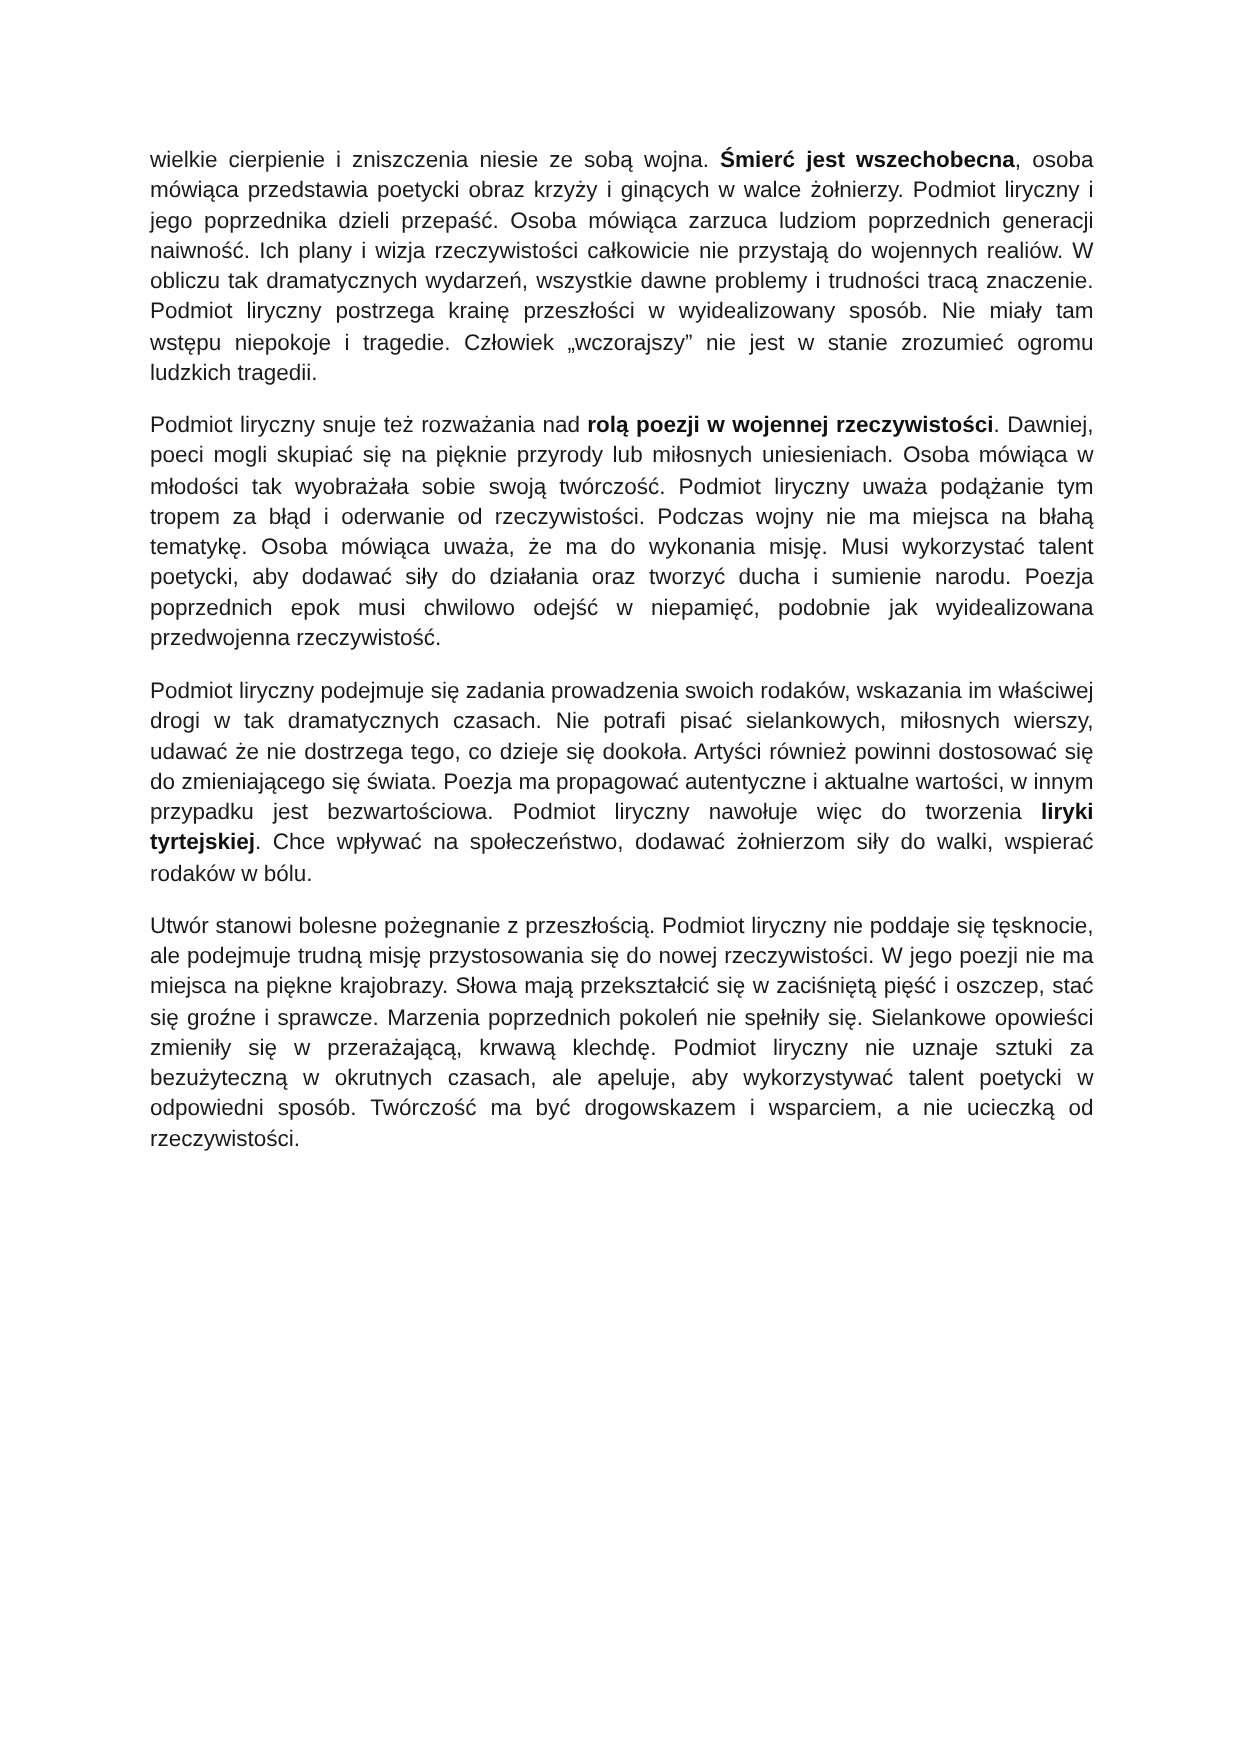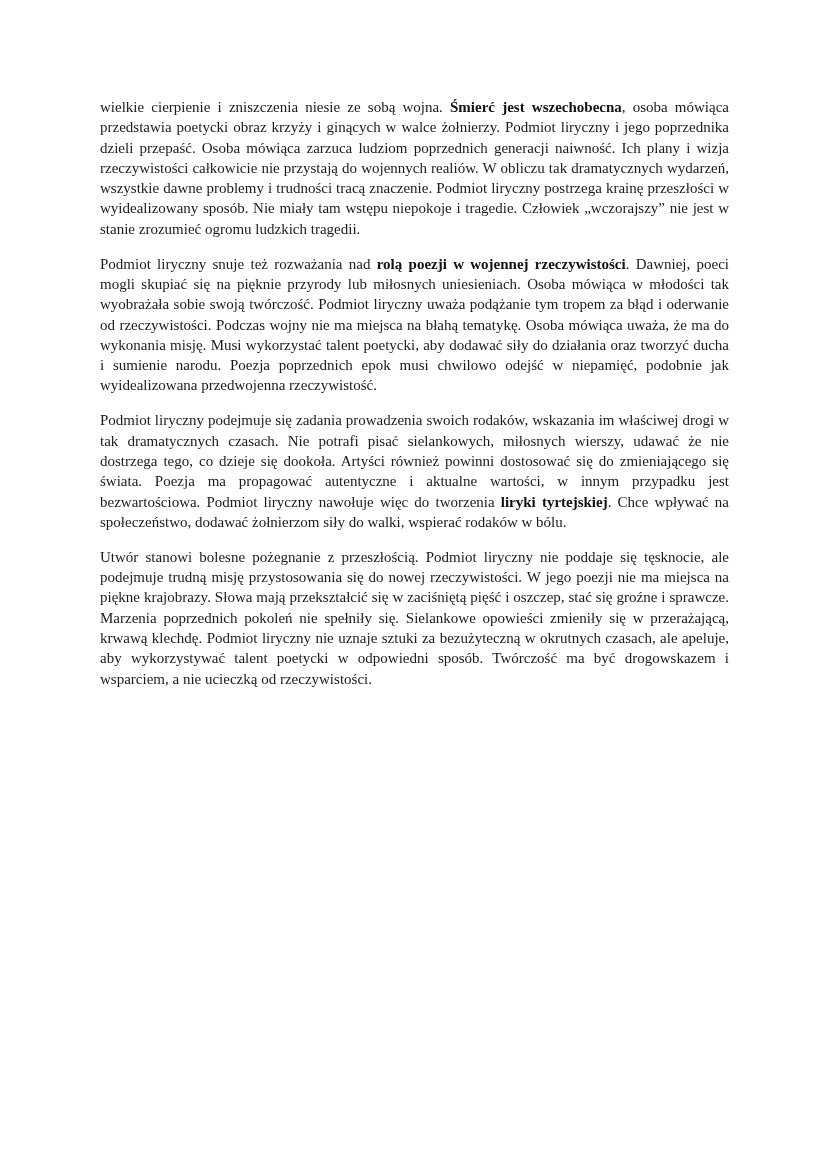--- a/index.html
+++ b/index.html
@@ -20,21 +20,20 @@
       width: 629px;
       font-family: "Liberation Sans", sans-serif;
       font-size: 15px;
       line-height: 20.3px;
       color: #1a1a1a;
     }
     .para {
       margin: 0 0 14.6px 0;
       text-align: justify;
       text-align-last: left;
-      font-family: Liberation Serif, serif;
     }
     .para b {
       font-weight: bold;
       color: #111;
     }
   </style>
 </head>
 <body>
 
 <div class="page">

